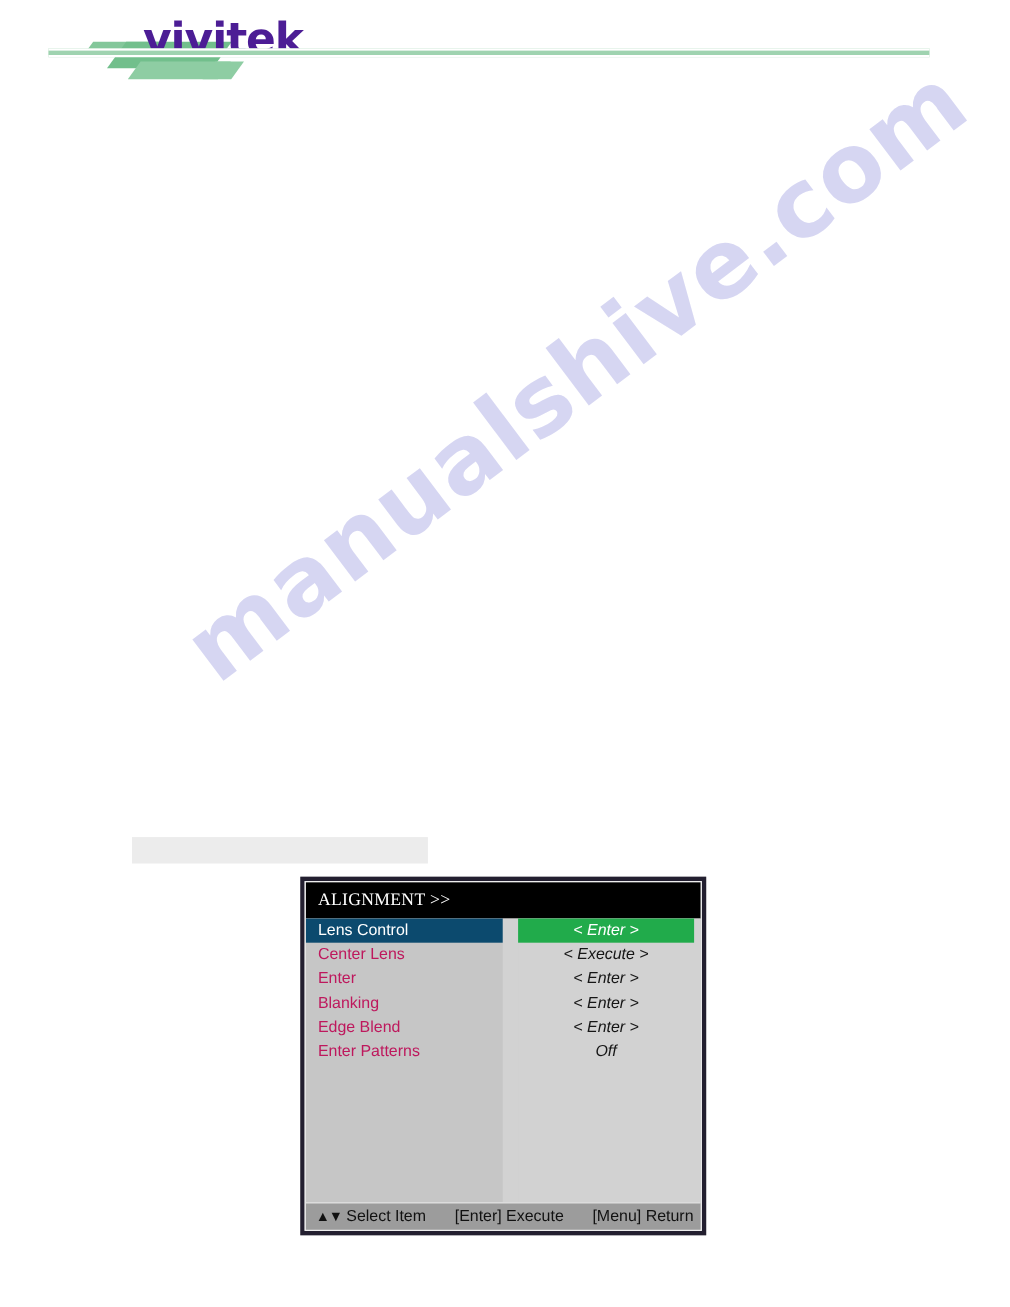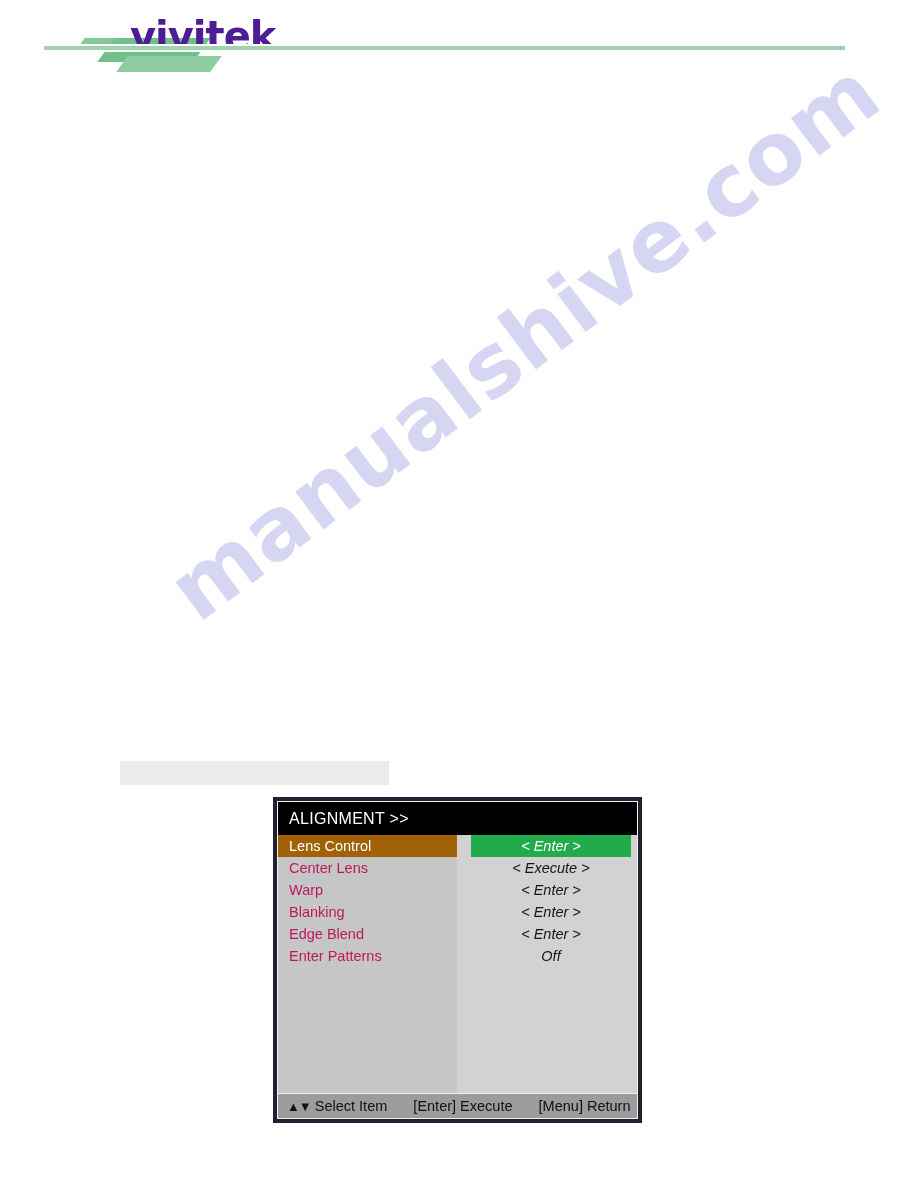--- a/index.html
+++ b/index.html
@@ -144,20 +144,21 @@
     right: 0;
     height: 33px;
     background: #000000;
     color: #ffffff;
     font-size: 16px;
     line-height: 33px;
     padding-left: 11px;
     box-sizing: border-box;
     letter-spacing: 0.3px;
     white-space: nowrap;
+    font-family: Liberation Serif, serif;
   }
 
   .osd-body {
     position: absolute;
     left: 0;
     top: 33px;
     right: 0;
     bottom: 25px;
   }
   .col-left {
@@ -215,21 +216,21 @@
     width: 160px;
     height: 22px;
     line-height: 22px;
     text-align: center;
     font-size: 14.5px;
     color: #161616;
     white-space: nowrap;
     font-style: italic;
   }
   .menu-row.selected .row-label {
-    background: #a16207;
+    background: #0c4a6e;
     color: #ffffff;
   }
   .menu-row.selected .row-value {
     background: #21ab4b;
     color: #ffffff;
   }
 
   .osd-footer {
     position: absolute;
     left: 0;
@@ -291,21 +292,21 @@
           <div class="row-label">Lens Control</div>
           <div class="row-value">&lt; Enter &gt;</div>
         </div>
 
         <div class="menu-row">
           <div class="row-label">Center Lens</div>
           <div class="row-value">&lt; Execute &gt;</div>
         </div>
 
         <div class="menu-row">
-          <div class="row-label">Warp</div>
+          <div class="row-label">Enter</div>
           <div class="row-value">&lt; Enter &gt;</div>
         </div>
 
         <div class="menu-row">
           <div class="row-label">Blanking</div>
           <div class="row-value">&lt; Enter &gt;</div>
         </div>
 
         <div class="menu-row">
           <div class="row-label">Edge Blend</div>

